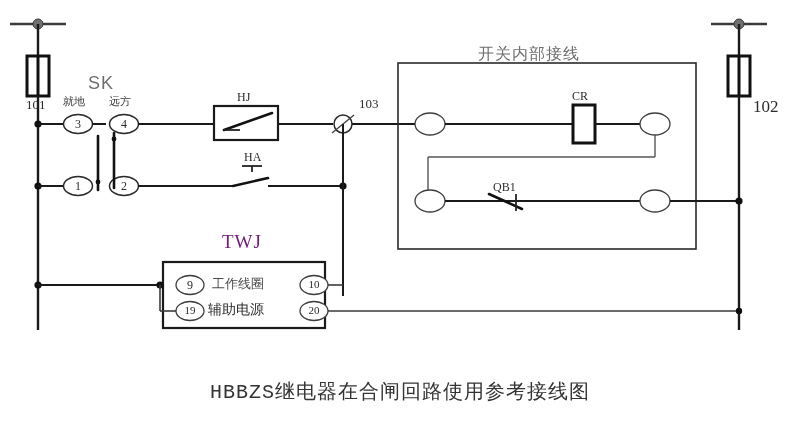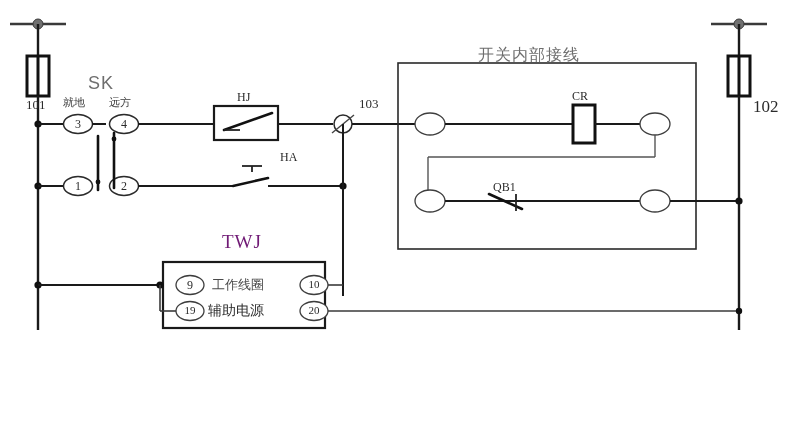--- a/index.html
+++ b/index.html
@@ -42,21 +42,21 @@
 
   .lbl {
     position: absolute;
     white-space: nowrap;
     color: #2b2b2b;
     font-family: "Liberation Serif", serif;
     line-height: 1;
     user-select: none;
   }
   .lbl-sans { font-family: "Liberation Sans", sans-serif; }
-  .lbl-cn   { font-family: Liberation Sans, sans-serif; }
+  .lbl-cn   { font-family: Liberation Mono, monospace; }
   .pin-num {
     position: absolute;
     width: 26px;
     text-align: center;
     font-family: "Liberation Serif", serif;
     font-size: 12px;
     color: #2b2b2b;
     line-height: 1;
     user-select: none;
   }
@@ -184,21 +184,21 @@
   <div class="lbl lbl-cn" style="left:109px; top:97px; font-size:11px; color:#3a3a3a;">远方</div>
 
   <div class="lbl" style="left:26px; top:98px; font-size:13px;">101</div>
 
   <div class="lbl" style="left:359px; top:97px; font-size:13px;">103</div>
 
   <div class="lbl" style="left:753px; top:98px; font-size:17px;text-align:center;">102</div>
 
   <div class="lbl" style="left:237px; top:91px; font-size:12px;">HJ</div>
 
-  <div class="lbl" style="left:244px; top:151px; font-size:12px;margin-left:36px;">HA</div>
+  <div class="lbl" style="left:244px; top:151px; font-size:12px;">HA</div>
 
   <div class="lbl" style="left:572px; top:90px; font-size:12px;">CR</div>
 
   <div class="lbl" style="left:493px; top:181px; font-size:12px;">QB1</div>
 
   <div class="lbl lbl-cn title-gray" style="left:478px; top:47px; font-size:16px; letter-spacing:1px;">开关内部接线</div>
 
   <div class="lbl" style="left:222px; top:232px; font-size:19px; letter-spacing:1px; color:#701a75;">TWJ</div>
 
 
@@ -209,14 +209,15 @@
   <div class="pin-num" style="left:65px; top:118px;">3</div>
   <div class="pin-num" style="left:111px; top:118px;">4</div>
   <div class="pin-num" style="left:65px; top:180px;">1</div>
   <div class="pin-num" style="left:111px; top:180px;">2</div>
 
   <div class="pin-num" style="left:177px; top:279px;">9</div>
   <div class="pin-num" style="left:301px; top:279px; font-size:11px;">10</div>
   <div class="pin-num" style="left:177px; top:305px; font-size:11px;">19</div>
   <div class="pin-num" style="left:301px; top:305px; font-size:11px;">20</div>
 
+  <div class="lbl lbl-cn title-dark" style="left:0; top:383px; width:800px; text-align:center; font-size:20px; letter-spacing:1px;">HBBZS继电器在合闸回路使用参考接线图</div>
 
 </div>
 
 </body></html>

